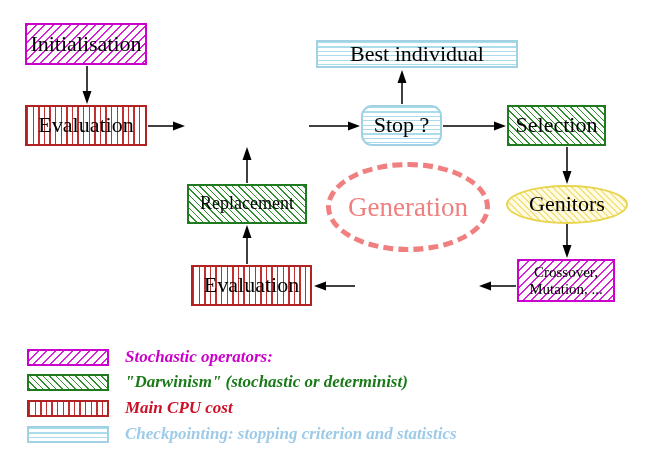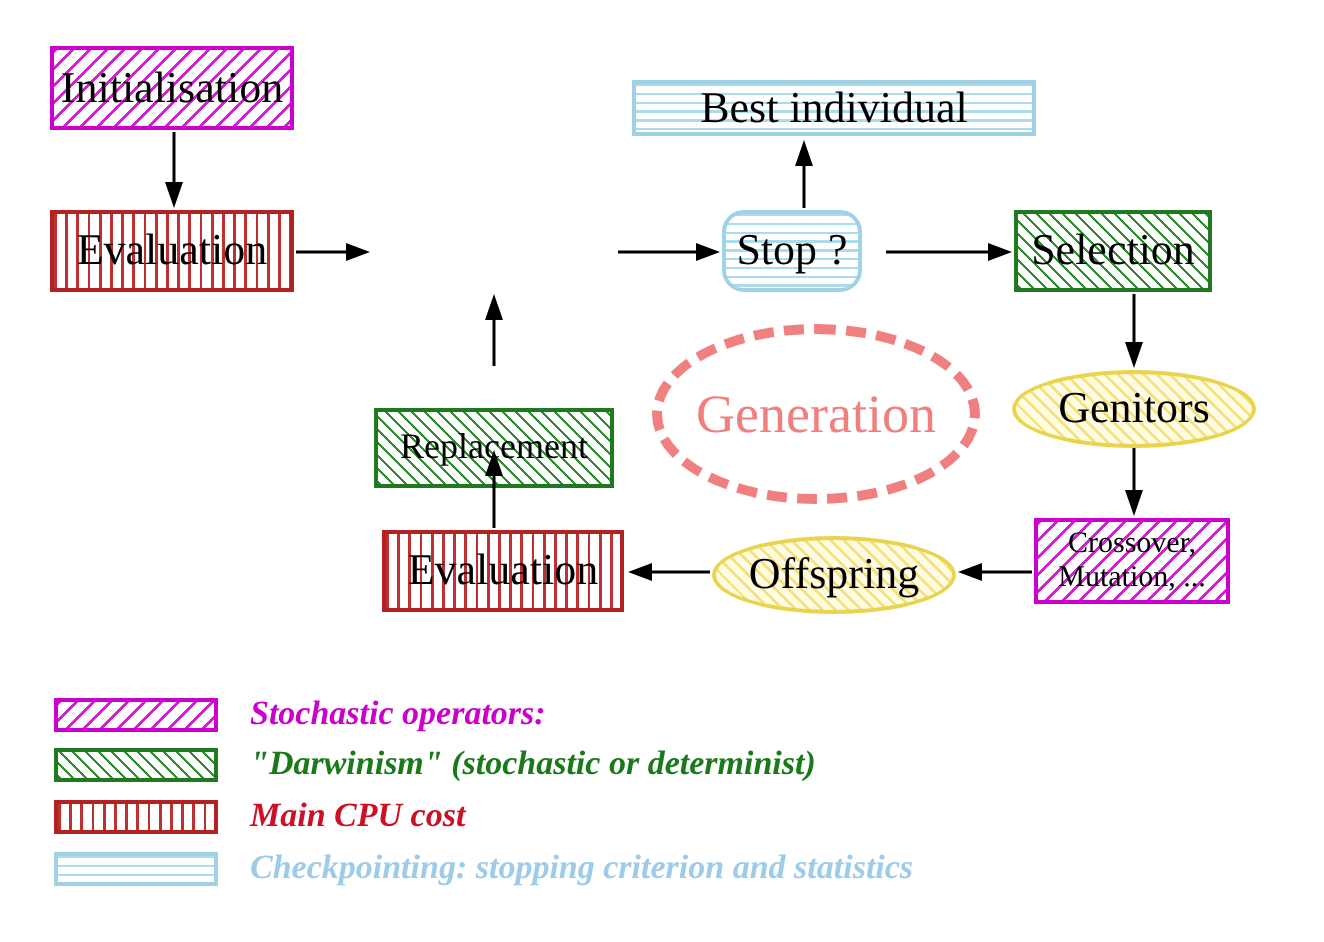--- a/index.html
+++ b/index.html
@@ -48,33 +48,32 @@
 
 <div class="canvas">
 
   <div class="node hatch-magenta" style="left:25px;top:23px;width:122px;height:42px;">Initialisation</div>
 
   <div class="node stripe-red" style="left:25px;top:105px;width:122px;height:41px;">Evaluation</div>
 
 
   <div class="node stripe-cyan" style="left:291px;top:40px;width:202px;height:28px;margin-left:25px;">Best individual</div>
 
-  <div class="node stripe-cyan rounded" style="left:361px;top:105px;width:70px;height:41px;">Stop ?</div>
+  <div class="node stripe-cyan rounded" style="left:361px;top:105px;width:81px;height:41px;">Stop ?</div>
 
   <div class="node hatch-green" style="left:507px;top:105px;width:99px;height:41px;">Selection</div>
 
-  <div class="node hatch-green" style="left:187px;top:184px;width:120px;height:40px;font-size:18px;margin-top:20px;">Replacement</div>
+  <div class="node hatch-green" style="left:187px;top:184px;width:120px;height:40px;font-size:18px;">Replacement</div>
 
   <div class="generation-ellipse" style="left:326px;top:162px;width:164px;height:90px;">Generation</div>
 
   <div class="node ellipse-yellow" style="left:506px;top:185px;width:122px;height:39px;">Genitors</div>
 
   <div class="node stripe-red" style="left:191px;top:265px;width:121px;height:41px;">Evaluation</div>
 
-  <div class="node ellipse-yellow" style="left:356px;top:268px;width:122px;height:39px;">Offspring</div>
 
   <div class="node hatch-magenta two-line" style="left:517px;top:259px;width:98px;height:43px;">
     <span>Crossover,</span>
     <span>Mutation, ...</span>
   </div>
 
   <svg class="arrows">
     <g>
       <line x1="87" y1="66" x2="87" y2="92"></line>
       <polygon points="87,104 82.5,91 91.5,91"></polygon>

